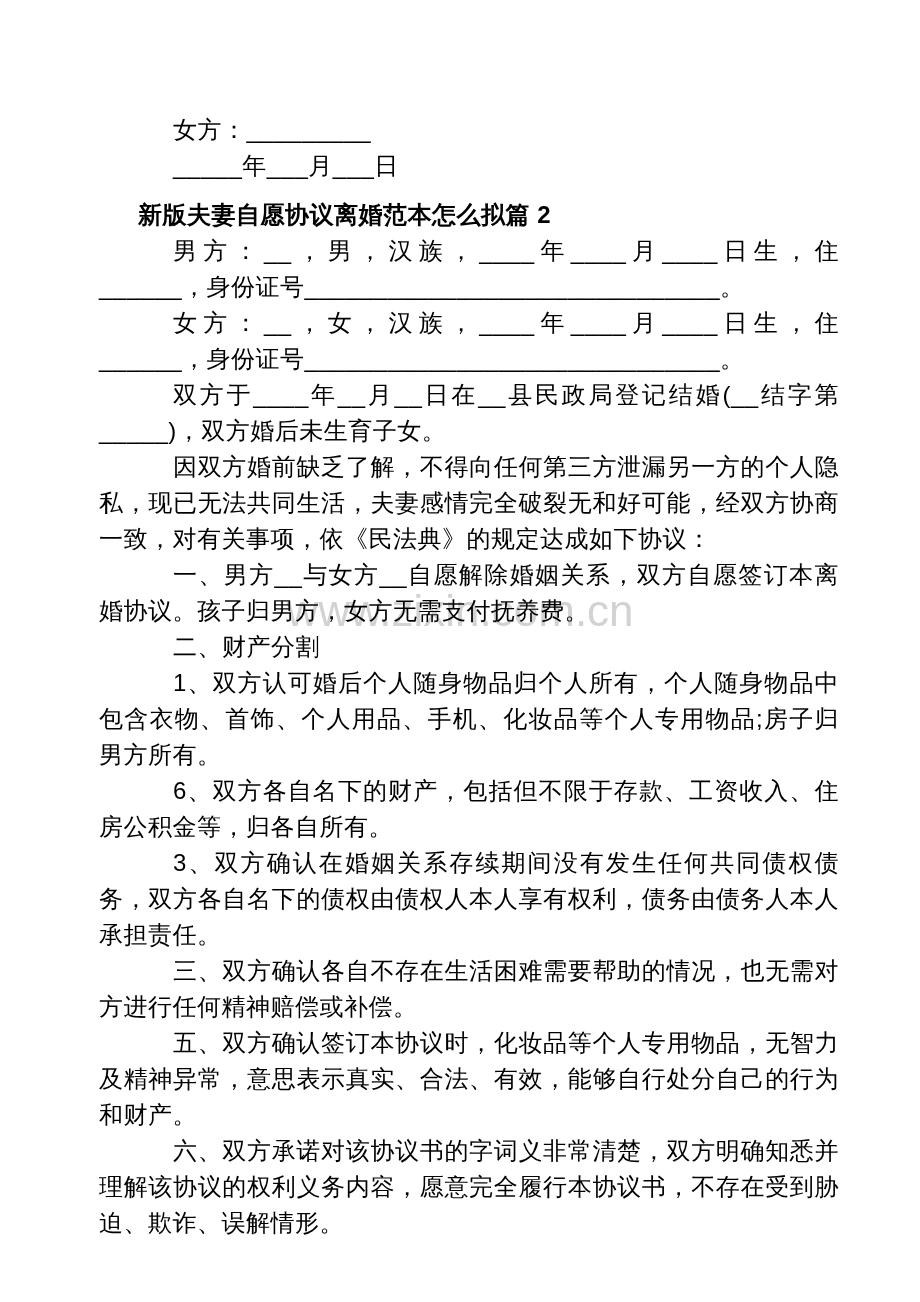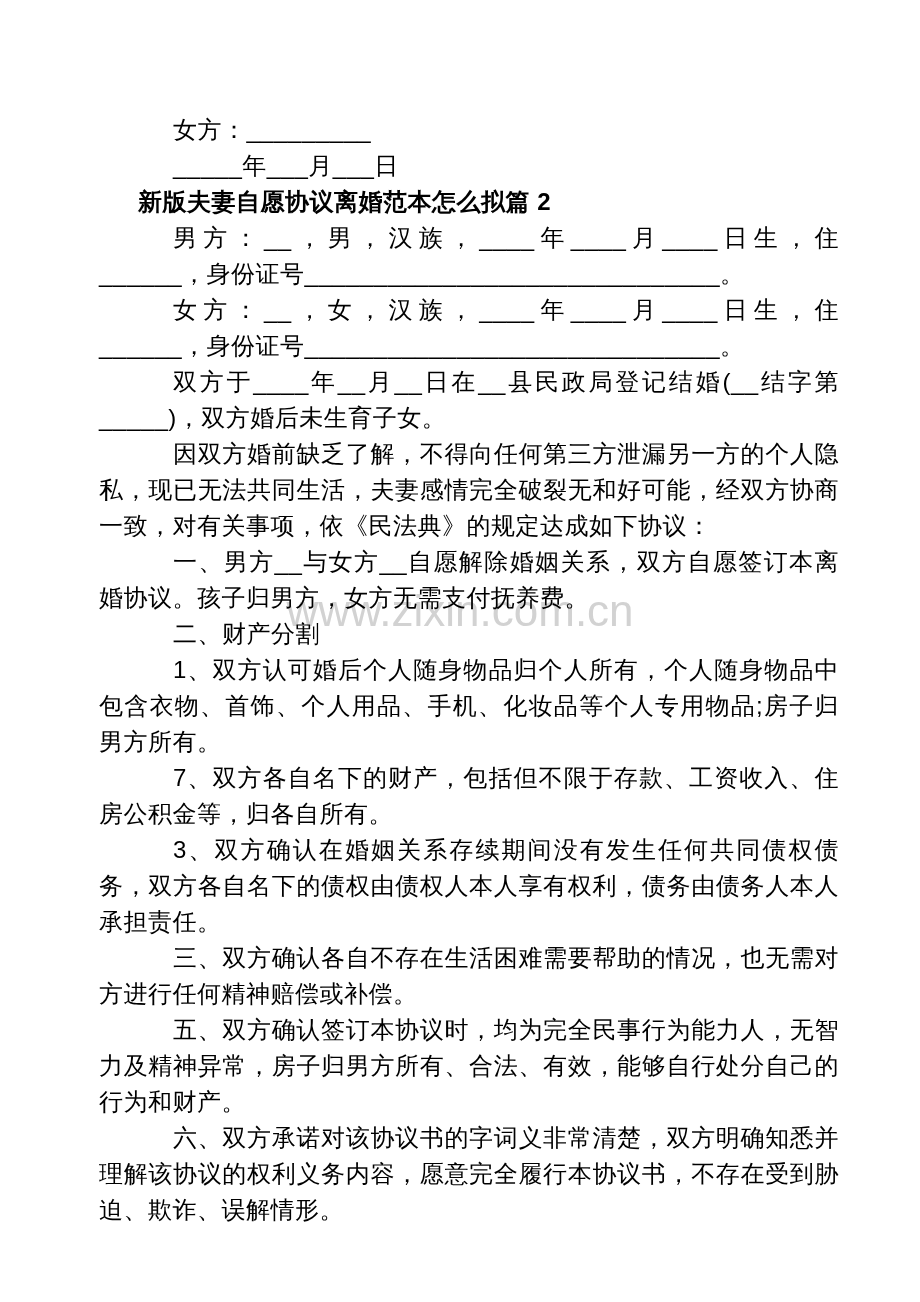--- a/index.html
+++ b/index.html
@@ -43,37 +43,38 @@
     margin: 0;
     padding: 0;
     letter-spacing: 0.5px;
   }
   p.para {
     text-indent: 74px;
   }
   p.title {
     text-indent: 39px;
     font-weight: 700;
+    margin-top: 13px;
   }
 </style>
 </head>
 <body>
 
 <div class="page">
   <div class="watermark">www.zixin.com.cn</div>
   <div class="content">
     <p class="para">女方：_________</p>
     <p class="para">_____年___月___日</p>
     <p class="title">新版夫妻自愿协议离婚范本怎么拟篇 2</p>
     <p class="para">男方：__，男，汉族，____年____月____日生，住______，身份证号______________________________。</p>
     <p class="para">女方：__，女，汉族，____年____月____日生，住______，身份证号______________________________。</p>
     <p class="para">双方于____年__月__日在__县民政局登记结婚(__结字第_____)，双方婚后未生育子女。</p>
     <p class="para">因双方婚前缺乏了解，不得向任何第三方泄漏另一方的个人隐私，现已无法共同生活，夫妻感情完全破裂无和好可能，经双方协商一致，对有关事项，依《民法典》的规定达成如下协议：</p>
     <p class="para">一、男方__与女方__自愿解除婚姻关系，双方自愿签订本离婚协议。孩子归男方，女方无需支付抚养费。</p>
     <p class="para">二、财产分割</p>
     <p class="para">1、双方认可婚后个人随身物品归个人所有，个人随身物品中包含衣物、首饰、个人用品、手机、化妆品等个人专用物品;房子归男方所有。</p>
-    <p class="para">7、双方各自名下的财产，包括但不限于存款、工资收入、住房公积金等，归各自所有。</p>
+    <p class="para">6、双方各自名下的财产，包括但不限于存款、工资收入、住房公积金等，归各自所有。</p>
     <p class="para">3、双方确认在婚姻关系存续期间没有发生任何共同债权债务，双方各自名下的债权由债权人本人享有权利，债务由债务人本人承担责任。</p>
     <p class="para">三、双方确认各自不存在生活困难需要帮助的情况，也无需对方进行任何精神赔偿或补偿。</p>
-    <p class="para">五、双方确认签订本协议时，均为完全民事行为能力人，无智力及精神异常，房子归男方所有、合法、有效，能够自行处分自己的行为和财产。</p>
+    <p class="para">五、双方确认签订本协议时，化妆品等个人专用物品，无智力及精神异常，意思表示真实、合法、有效，能够自行处分自己的行为和财产。</p>
     <p class="para">六、双方承诺对该协议书的字词义非常清楚，双方明确知悉并理解该协议的权利义务内容，愿意完全履行本协议书，不存在受到胁迫、欺诈、误解情形。</p>
   </div>
 </div>
 
 </body></html>

